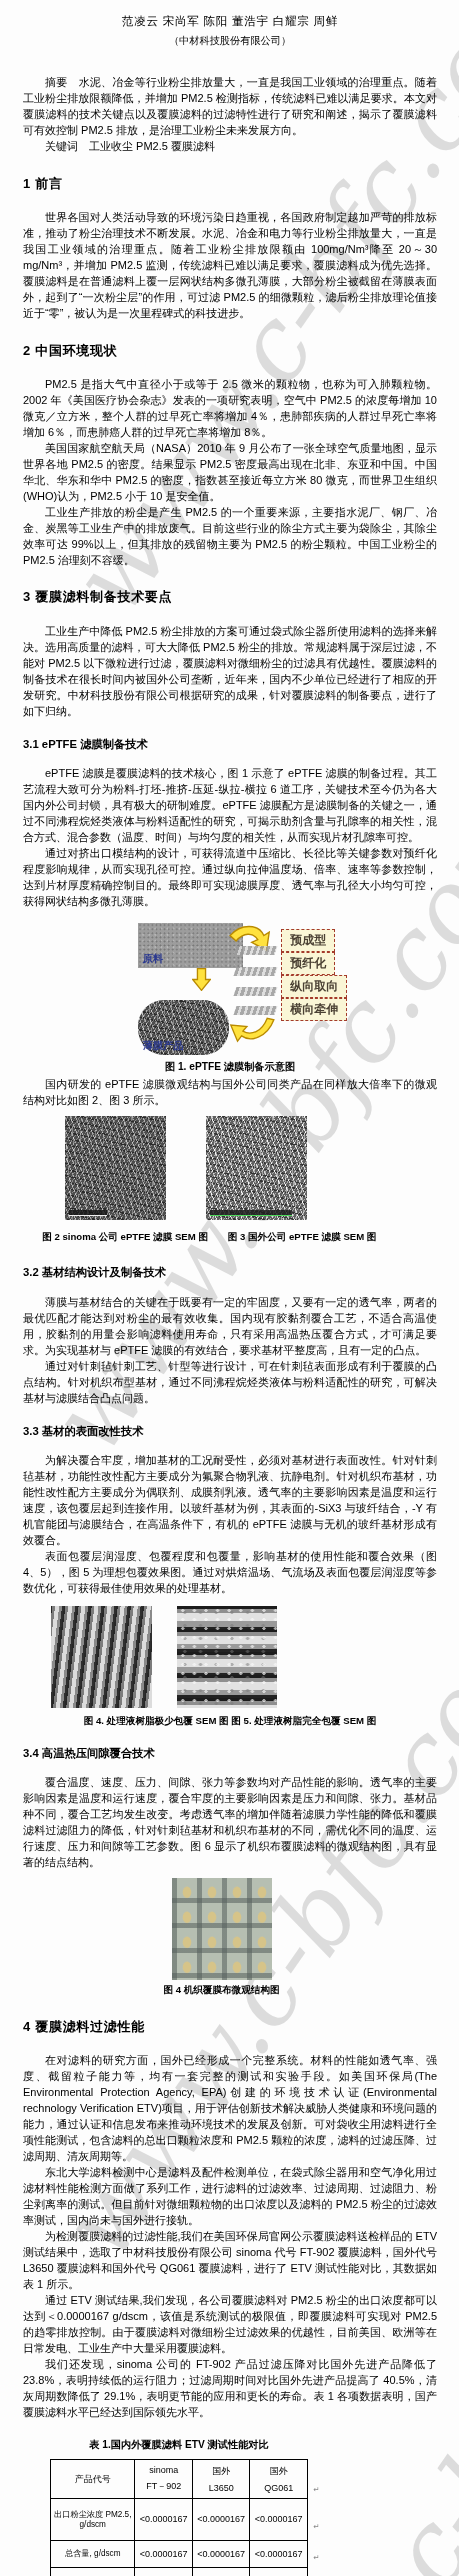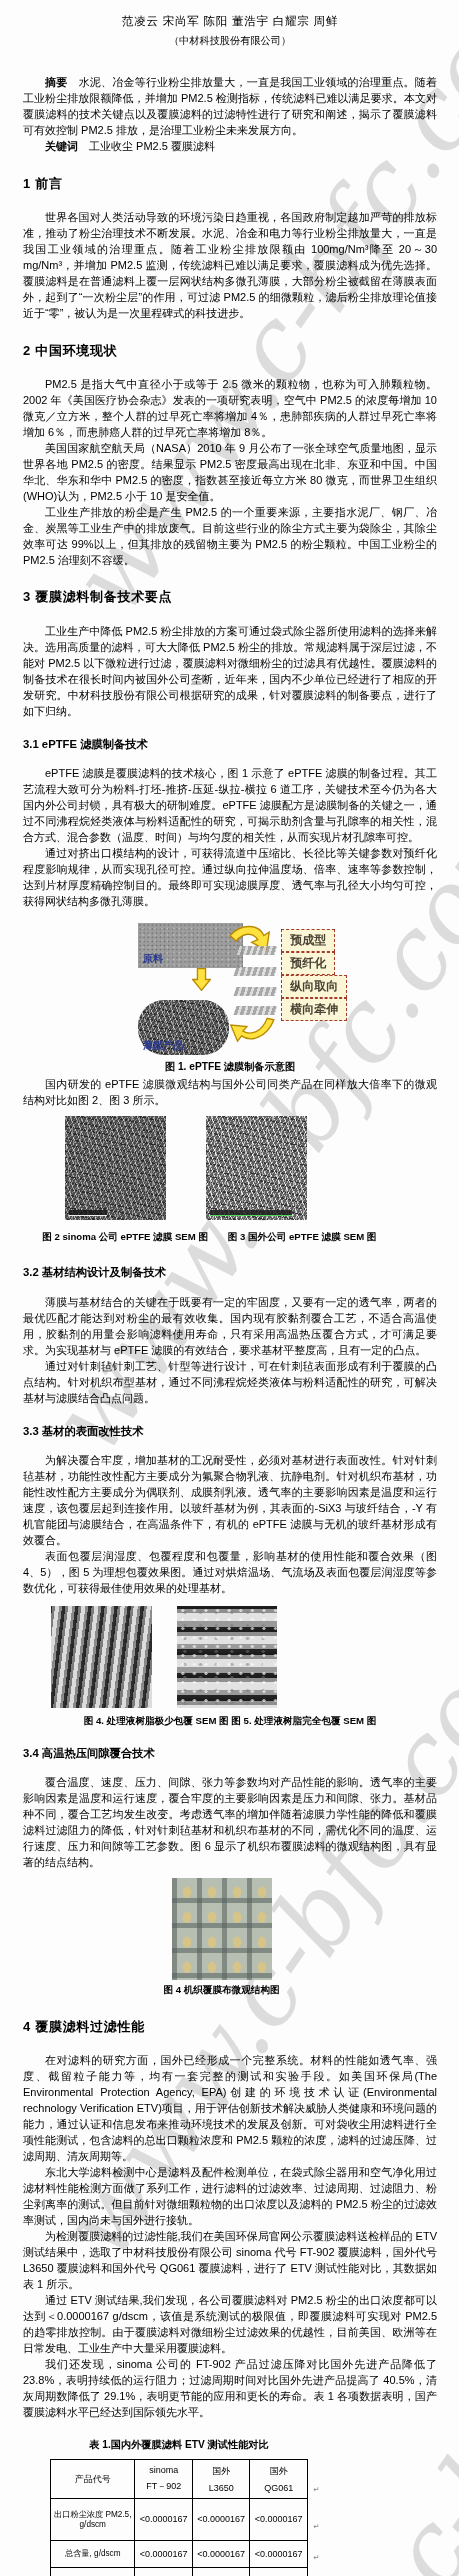--- a/index.html
+++ b/index.html
@@ -9,21 +9,21 @@
       font-size:101px;color:rgba(145,145,145,0.30);white-space:nowrap;
       transform:rotate(-55deg);transform-origin:0 0;pointer-events:none;}
   .wm1{left:48px;top:566px;}
   .wm2{left:27px;top:1406px;}
   .wm3{left:38px;top:2211px;}
   .wm4{left:205px;top:2770px;}
   .content{position:relative;z-index:1;padding:11px 23px 0 23px;}
   .authors{text-align:center;font-size:11.6px;letter-spacing:0.7px;margin:2.7px 0 5.5px;}
   .affil{text-align:center;font-size:10.2px;margin:0 0 26px;}
   p.base{font-size:11px;line-height:16px;text-align:justify;text-indent:2em;margin:0;}
-  .bold{font-weight:bold;}
+  .bold{font-weight:normal;}
   .kw{margin-top:1.4px;}
   .h-sec{font-size:13px;font-weight:bold;margin:20.5px 0 16.4px;letter-spacing:0.7px;}
   .h-sub{font-size:11.3px;font-weight:bold;margin:18px 0 13.6px;}
   .fig-cap{font-size:10.2px;font-weight:bold;text-align:center;margin:5.5px 0 2.7px;text-indent:0;}
   .fig-cap-sm{font-size:9.6px;font-weight:bold;text-align:center;margin:4.1px 0 2.7px;text-indent:0;}
   
   .fig1{position:relative;height:135px;margin:9.6px 0 0;}
   .sem-raw{position:absolute;left:115px;top:4.1px;width:77px;height:45px;background-color:#9d9d9d;
      background-image:radial-gradient(rgba(55,55,55,.38) 0.7px,transparent 1.1px),
                       radial-gradient(rgba(230,230,230,.5) 0.7px,transparent 1.1px);

